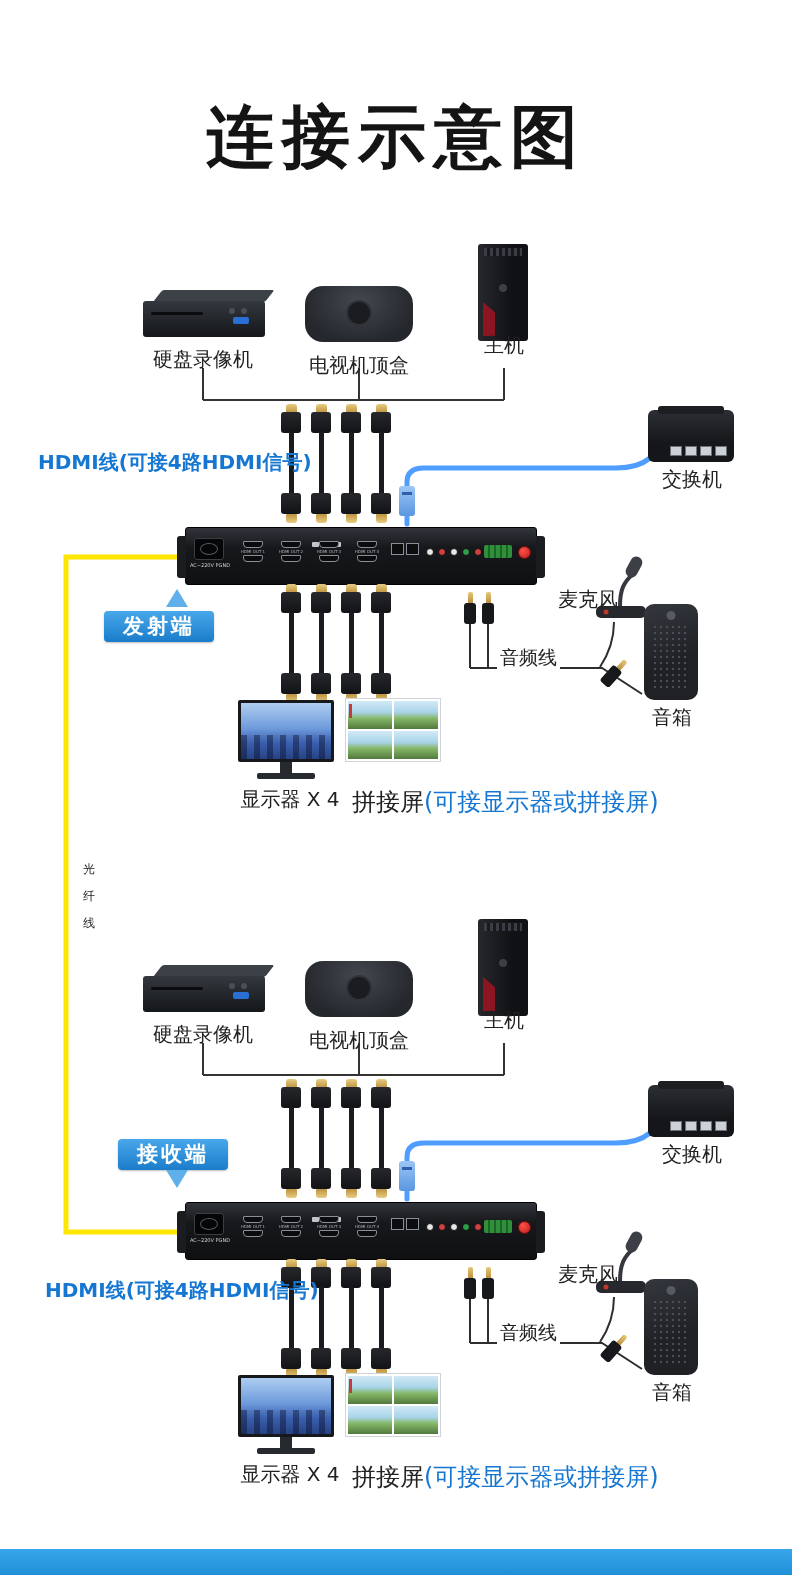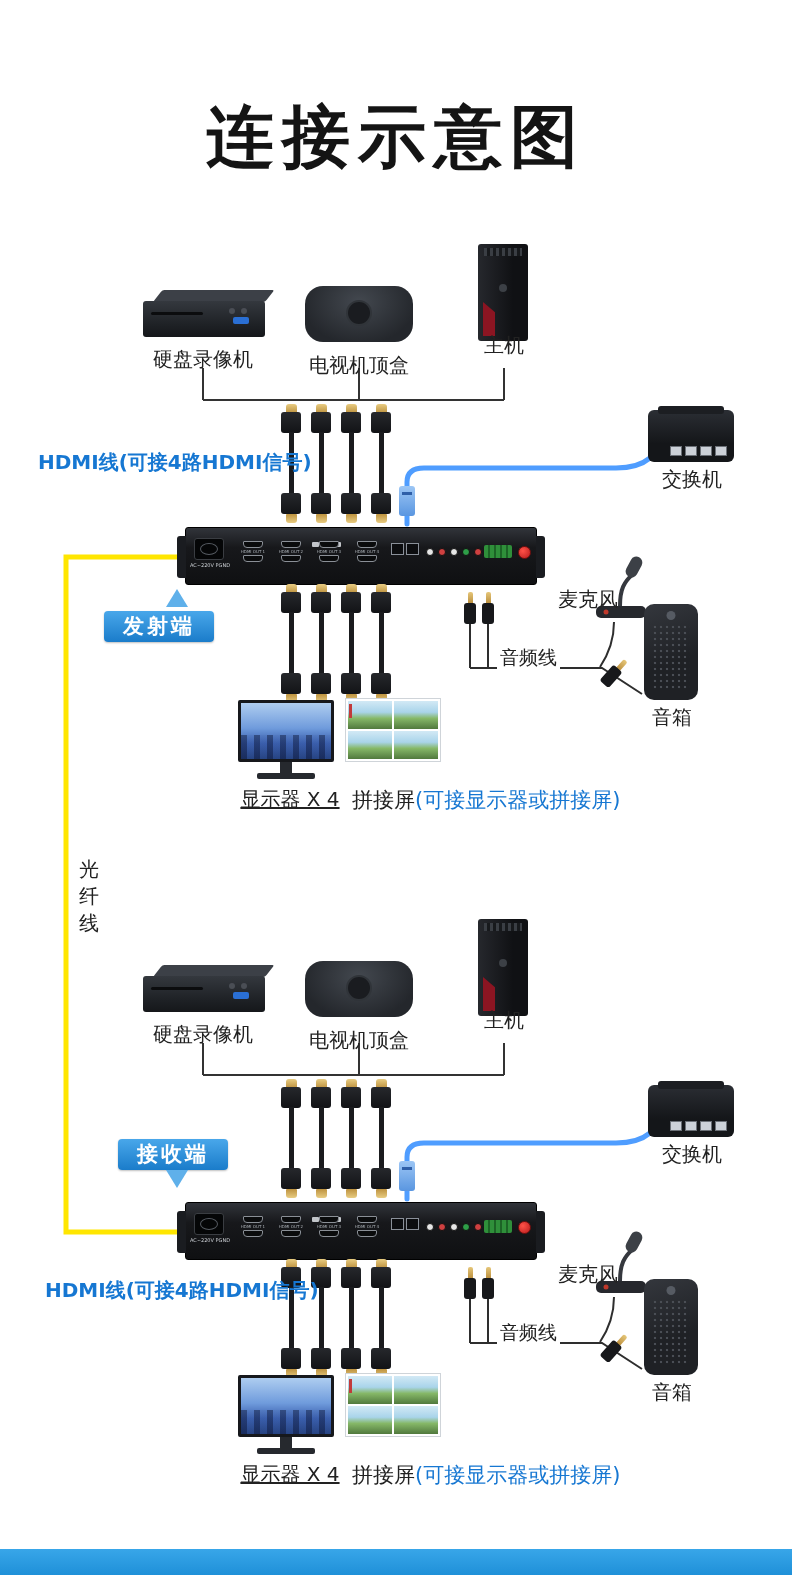--- a/index.html
+++ b/index.html
@@ -119,29 +119,29 @@
   .badge{position:absolute;width:110px;height:31px;border-radius:4px;text-align:center;line-height:31px;
          font-size:21px;font-weight:bold;color:#fff;letter-spacing:3px;
          background:linear-gradient(180deg,#49a7ea,#1a7cca);box-shadow:0 1px 2px rgba(0,0,0,.25);}
   .b1{left:104px;top:611px;} .b2{left:118px;top:1139px;}
   .arrow{position:absolute;width:0;height:0;border-left:11px solid transparent;border-right:11px solid transparent;}
   .a1{left:166px;top:589px;border-bottom:18px solid #5fb0ea;}
   .a2{left:166px;top:1170px;border-top:18px solid #5fb0ea;}
   .hdmilbl{position:absolute;font-size:20px;font-weight:bold;color:#1677d2;white-space:nowrap;}
   .h1{left:38px;top:449px;} .h2{left:45px;top:1277px;}
   
-  .fiber{position:absolute;left:78px;top:856px;width:22px;font-size:20px;line-height:27px;
+  .fiber{position:absolute;left:78px;top:856px;width:22px;font-size:12px;line-height:27px;
          color:#222;text-align:center;word-break:break-all;}
   
   .lbl-dvr{left:133px;top:346px;width:140px;} .lbl-stb{left:299px;top:352px;width:120px;}
   .lbl-host{left:474px;top:332px;width:60px;} .lbl-switch{left:650px;top:466px;width:84px;font-family:Liberation Mono, monospace;}
   .lbl-mic{left:552px;top:586px;width:72px;} .lbl-spk{left:646px;top:704px;width:52px;}
   .lbl-audio{left:497px;top:645px;font-size:19px;background:#fff;padding:0 3px;}
-  .lbl-mon{left:225px;top:786px;width:130px;text-decoration:underline;}
-  .lbl-wall{left:352px;top:786px;font-size:21px;text-align:left;}
+  .lbl-mon{left:225px;top:786px;width:130px;}
+  .lbl-wall{left:352px;top:786px;font-size:24px;text-align:left;}
   
   .footer{position:absolute;left:0;top:1549px;width:792px;height:26px;
           background:linear-gradient(180deg,#38a6e9,#1f90d8);}
 </style>
 </head>
 <body>
 
 <div class="page">
 
   <svg class="lines" viewBox="0 0 792 1575">

